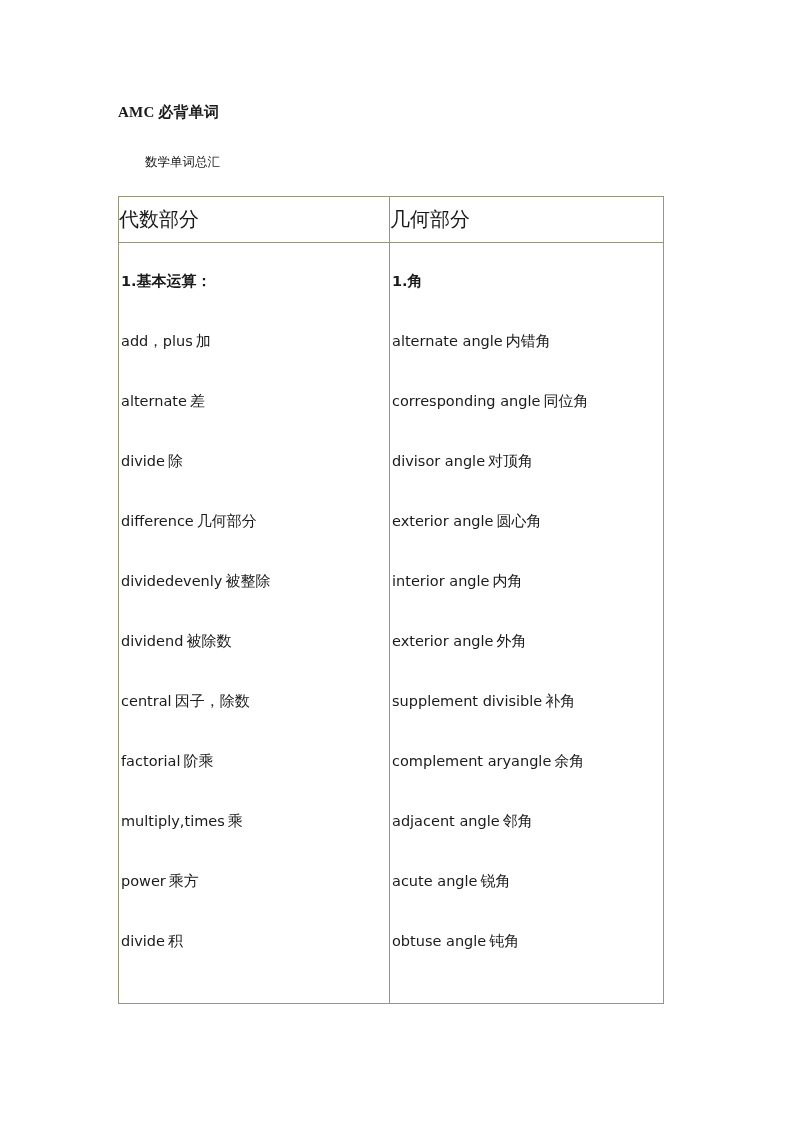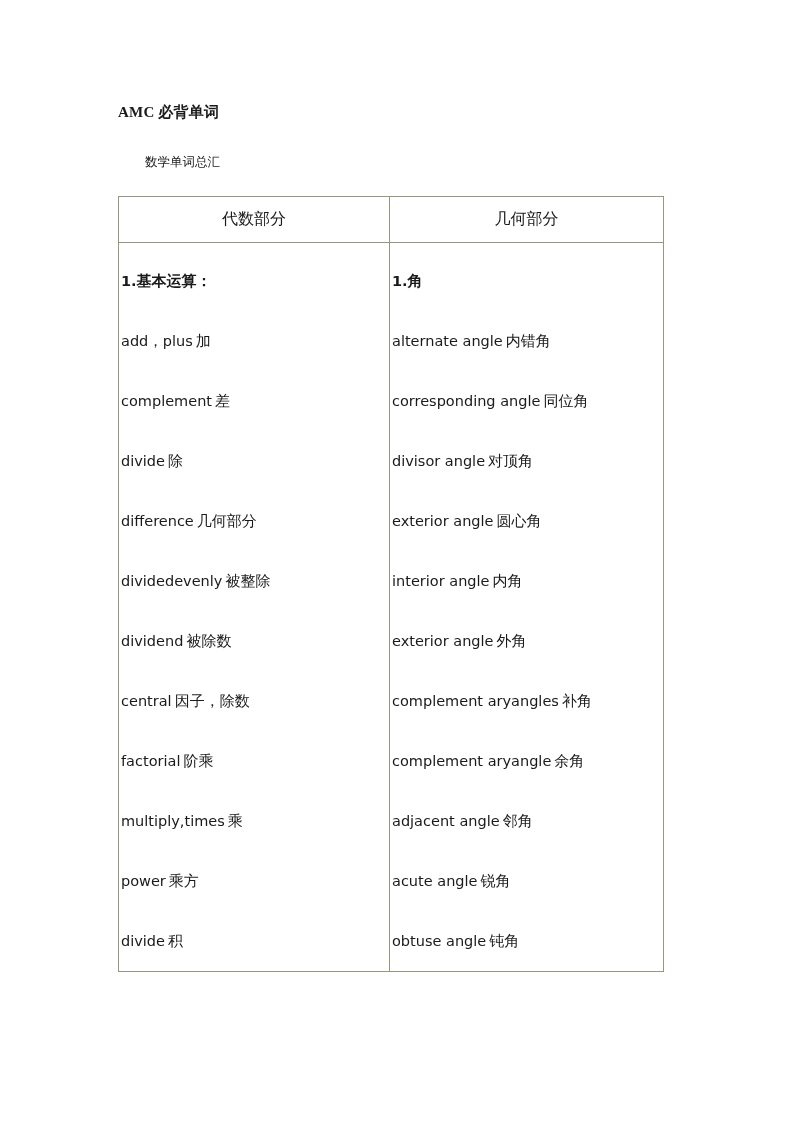--- a/index.html
+++ b/index.html
@@ -62,30 +62,30 @@
     border: 1px solid #96977e;
     padding: 0;
     vertical-align: top;
   }
 
   .col-left  { width: 271px; }
   .col-right { width: 274px; }
 
   .vocab-table thead th {
     height: 45px;
-    text-align: center;
+    text-align: left;
     vertical-align: middle;
     font-family: "Liberation Serif", "DejaVu Serif", serif;
-    font-size: 16px;
+    font-size: 20px;
     font-weight: normal;
     color: #1a1a1a;
   }
 
   .vocab-table tbody td {
-    padding: 8px 0 0 2px;
+    padding: 8px 0 32px 2px;
   }
 
   .entry {
     height: 60px;
     line-height: 60px;
     font-size: 15px;
     white-space: nowrap;
     overflow: hidden;
   }
 
@@ -138,21 +138,21 @@
     <tbody>
       <tr>
         <td>
           <div class="entry section-head">
             <span class="num">1.</span><span class="cn">基本运算：</span>
           </div>
           <div class="entry">
             <span class="term">add，plus</span><span class="gloss">加</span>
           </div>
           <div class="entry">
-            <span class="term">complement</span><span class="gloss">差</span>
+            <span class="term">alternate</span><span class="gloss">差</span>
           </div>
           <div class="entry">
             <span class="term">divide</span><span class="gloss">除</span>
           </div>
           <div class="entry">
             <span class="term">difference</span><span class="gloss">几何部分</span>
           </div>
           <div class="entry">
             <span class="term">dividedevenly</span><span class="gloss">被整除</span>
           </div>
@@ -192,21 +192,21 @@
           <div class="entry">
             <span class="term">exterior angle</span><span class="gloss">圆心角</span>
           </div>
           <div class="entry">
             <span class="term">interior angle</span><span class="gloss">内角</span>
           </div>
           <div class="entry">
             <span class="term">exterior angle</span><span class="gloss">外角</span>
           </div>
           <div class="entry">
-            <span class="term">complement aryangles</span><span class="gloss">补角</span>
+            <span class="term">supplement divisible</span><span class="gloss">补角</span>
           </div>
           <div class="entry">
             <span class="term">complement aryangle</span><span class="gloss">余角</span>
           </div>
           <div class="entry">
             <span class="term">adjacent angle</span><span class="gloss">邻角</span>
           </div>
           <div class="entry">
             <span class="term">acute angle</span><span class="gloss">锐角</span>
           </div>

